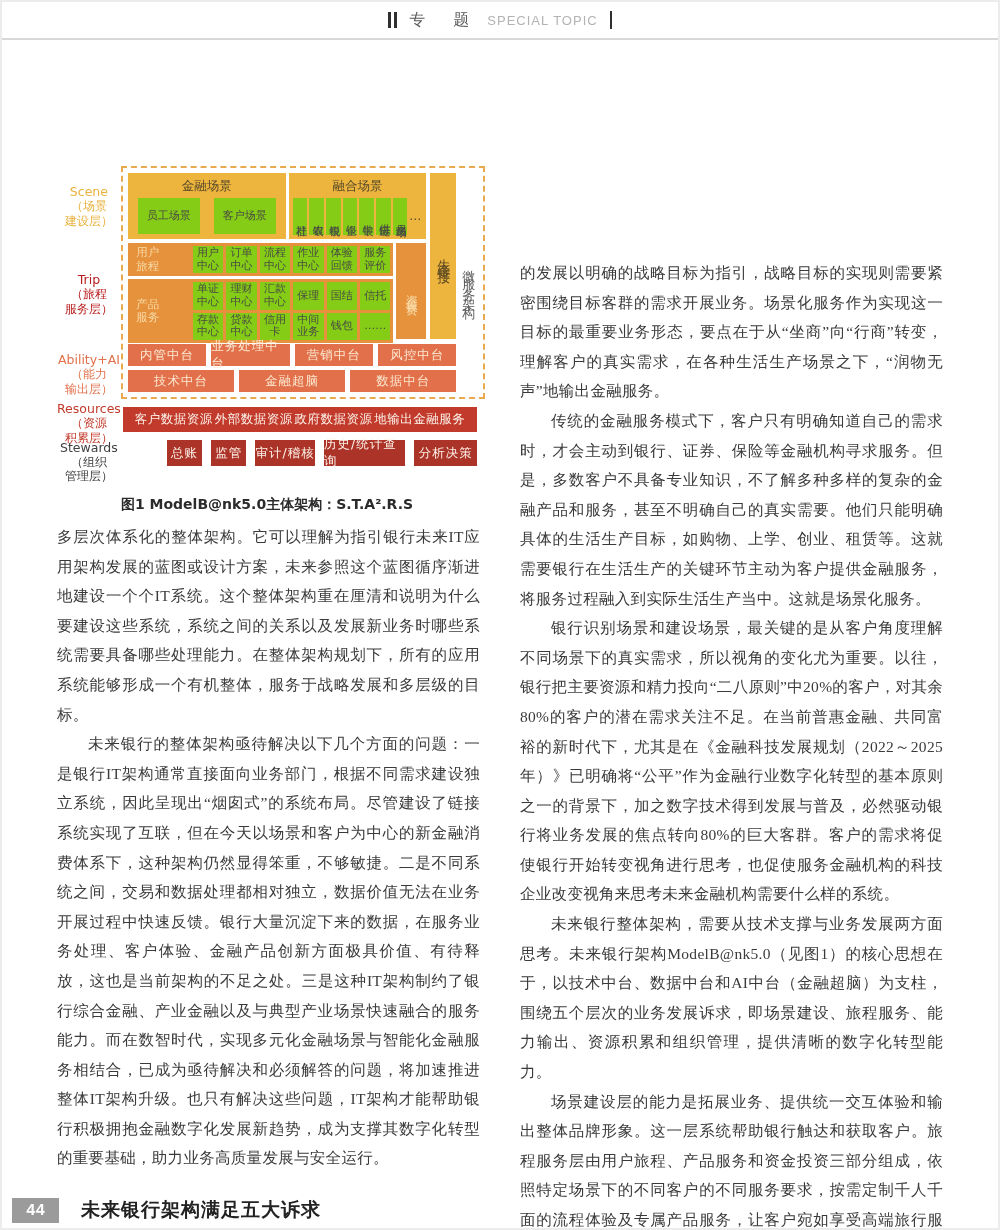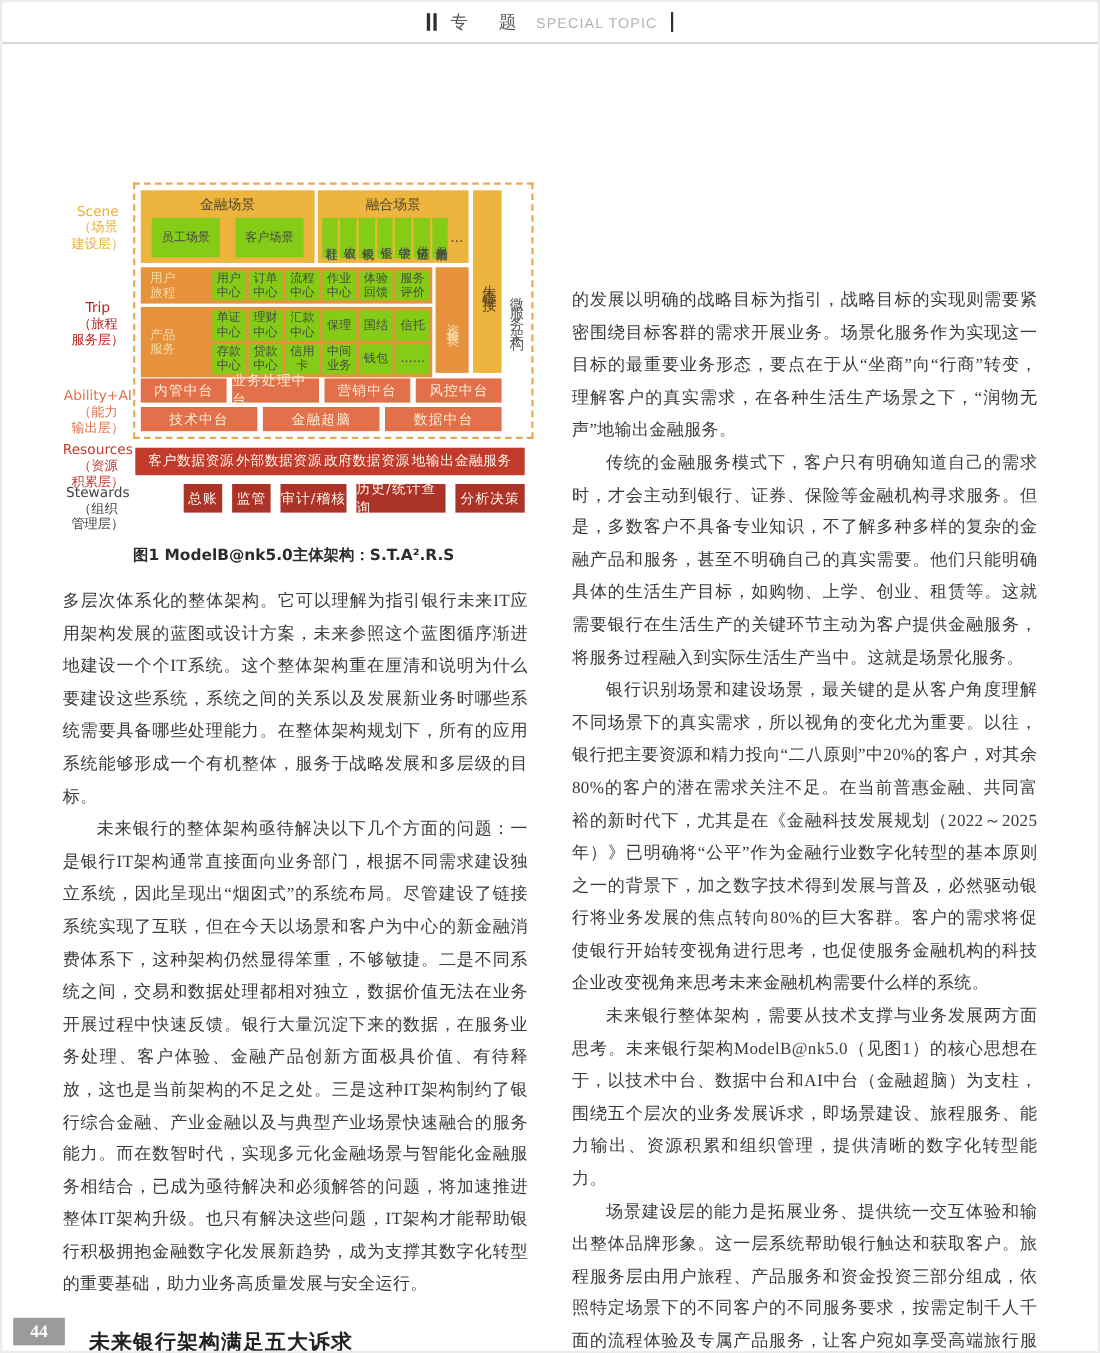--- a/index.html
+++ b/index.html
@@ -110,28 +110,28 @@
   }
   .stewards-row { margin:8px 8px 0 2px; display:flex; gap:9px;padding-left:44px; }
   .st-blk {
     background:#ac3327; color:#fdf3ea; height:26px; font-size:12.5px;
     display:flex; align-items:center; justify-content:center; letter-spacing:1px;
   }
   .st-1 { flex:1; } .st-2 { flex:1; } .st-3 { flex:1.7; } .st-4 { flex:2.3; } .st-5 { flex:1.8; }
   .fig-caption {
     margin-top:16px; text-align:center; font-size:14px; font-weight:bold;
     color:#2b2b2b; font-family:"DejaVu Sans","Liberation Sans",sans-serif;
-    margin-bottom:18px;
+    margin-bottom:8px;
   }
   
   .pagenum {
     position:absolute; left:10px; bottom:5px; width:47px; height:25px;
     background:#9b9b9b; color:#fff; font-size:16px; font-weight:bold;
     display:flex; align-items:center; justify-content:center;
-    font-family:Liberation Serif, serif;
+    font-family:Liberation Mono, monospace;
   }
 </style>
 </head>
 <body>
 
 <div class="page">
 
   <div class="header">
     <span class="dbar">
         <i></i>

